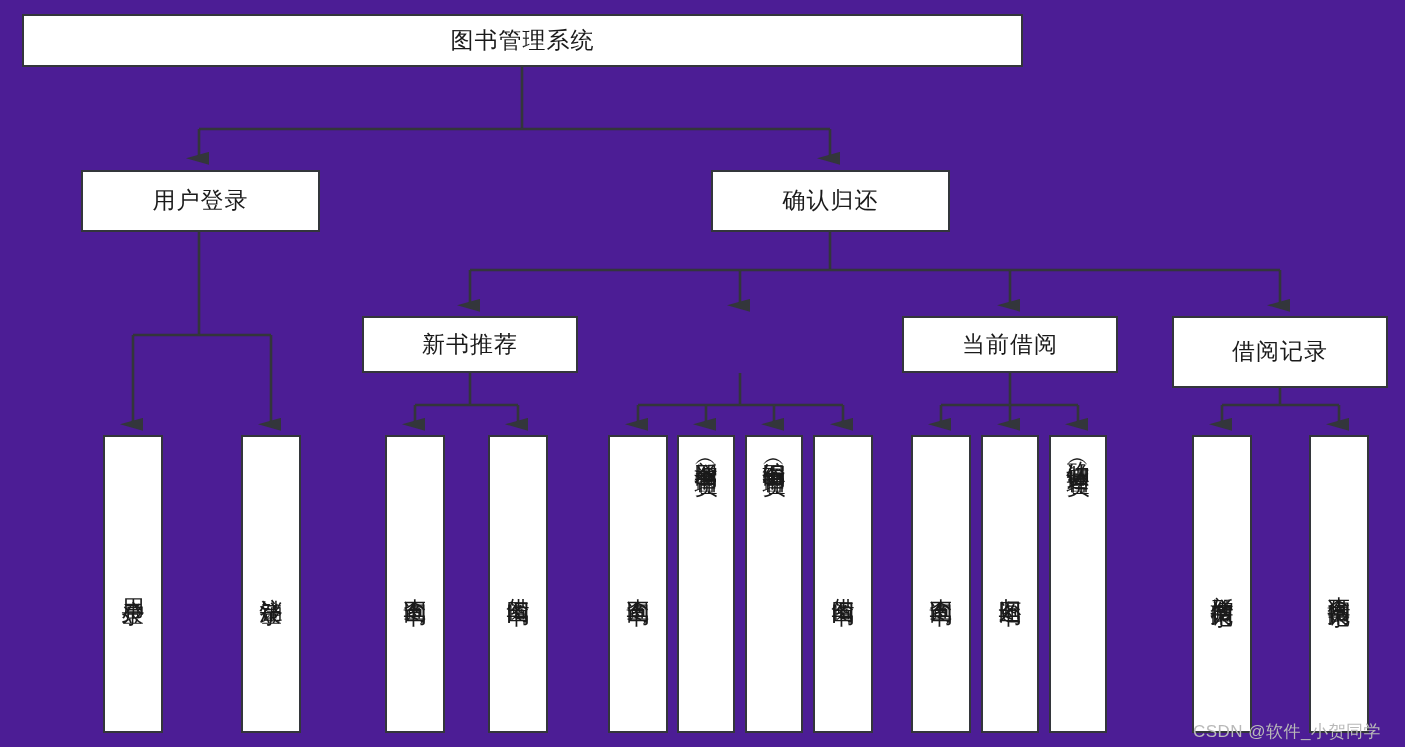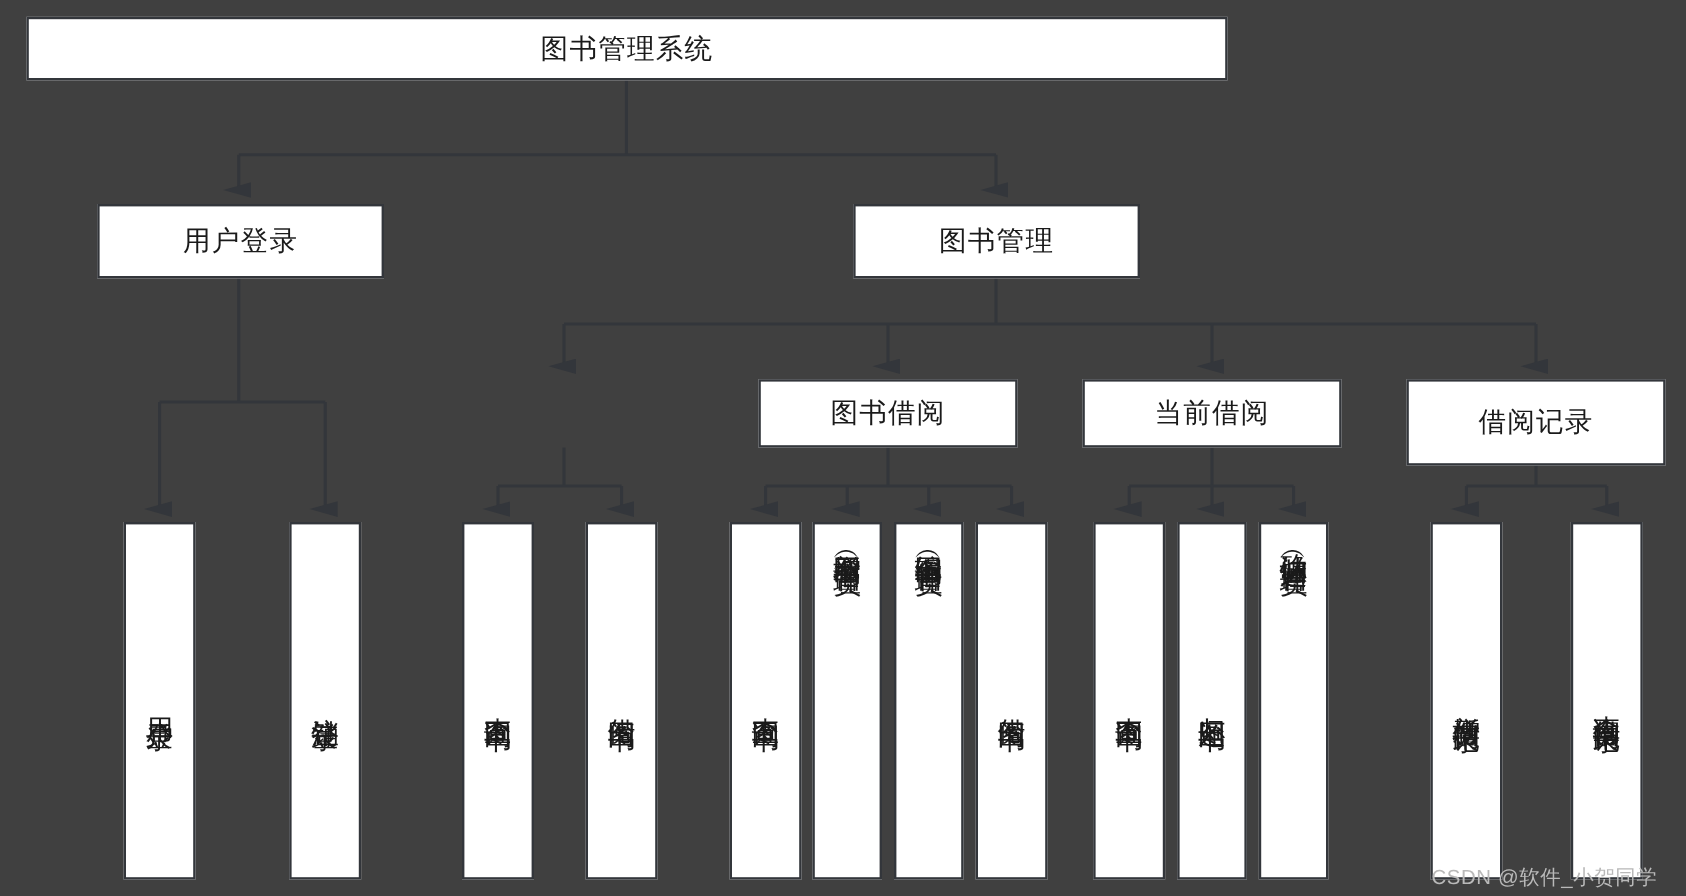--- a/index.html
+++ b/index.html
@@ -8,21 +8,21 @@
     padding: 0;
     background: #ffffff;
   }
   body {
     font-family: "Liberation Sans", "DejaVu Sans", sans-serif;
   }
   #canvas {
     position: relative;
     width: 1405px;
     height: 747px;
-    background: #404040;
+    background: #4c1d95;
     overflow: hidden;
   }
   svg.connectors {
     position: absolute;
     left: 0;
     top: 0;
     width: 1405px;
     height: 747px;
     pointer-events: none;
   }
@@ -126,27 +126,27 @@
 
   <div class="node horizontal" style="left:22px; top:14px; width:1001px; height:53px;">
     <span class="node-label">图书管理系统</span>
   </div>
 
   <div class="node horizontal" style="left:81px; top:170px; width:239px; height:62px;">
     <span class="node-label">用户登录</span>
   </div>
 
   <div class="node horizontal" style="left:711px; top:170px; width:239px; height:62px;">
-    <span class="node-label">图书管理</span>
-  </div>
-
-
-  <div class="node horizontal" style="left:632px; top:316px; width:216px; height:57px;">
-    <span class="node-label">图书借阅</span>
-  </div>
+    <span class="node-label">确认归还</span>
+  </div>
+
+  <div class="node horizontal" style="left:362px; top:316px; width:216px; height:57px;">
+    <span class="node-label">新书推荐</span>
+  </div>
+
 
   <div class="node horizontal" style="left:902px; top:316px; width:216px; height:57px;">
     <span class="node-label">当前借阅</span>
   </div>
 
   <div class="node horizontal" style="left:1172px; top:316px; width:216px; height:72px;">
     <span class="node-label">借阅记录</span>
   </div>
 
   <div class="node vertical centered" style="left:103px; top:435px; width:60px; height:298px;">

